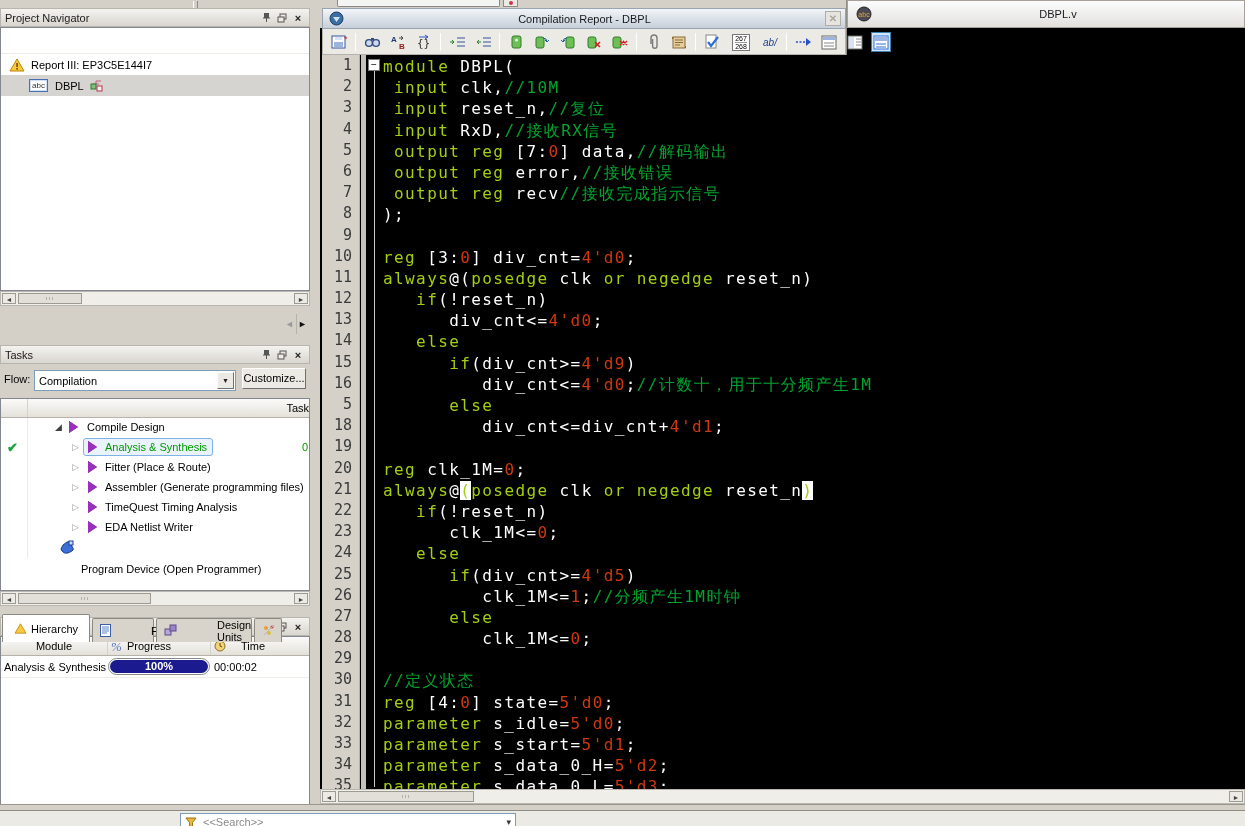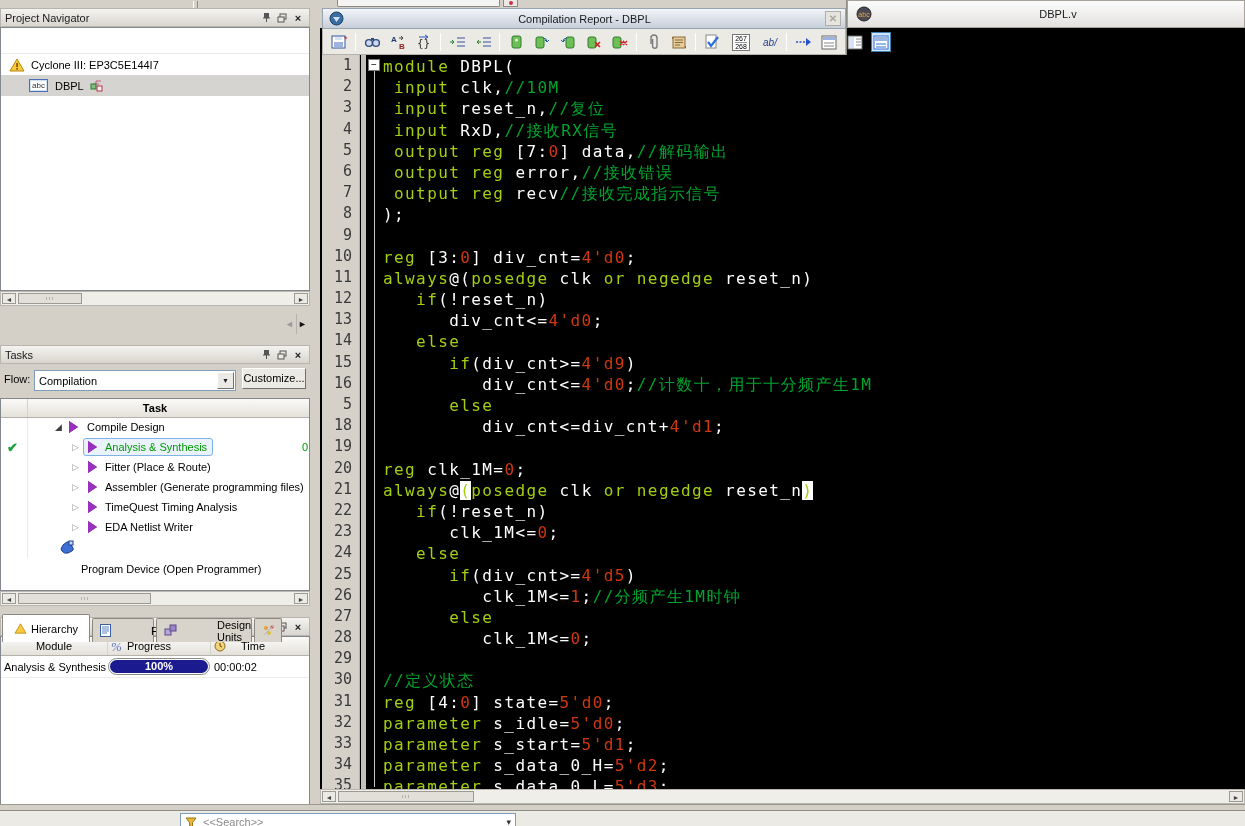--- a/index.html
+++ b/index.html
@@ -91,21 +91,21 @@
   <div class="abs panel-white" style="left:0;top:27px;width:310px;height:264px;">
     <div style="height:26px;border-bottom:1px solid #EDEBE6;"></div>
     <div style="position:relative;height:21px;display:flex;align-items:center;">
       <span style="margin-left:8px;display:inline-flex;">
         <svg width="16" height="14" viewBox="0 0 16 14">
             <path d="M8 1 L15 13 L1 13 Z" fill="#F8C93C" stroke="#B8860B"></path>
             <rect x="7.3" y="5" width="1.6" height="4" fill="#7a4b00"></rect>
             <rect x="7.3" y="10" width="1.6" height="1.6" fill="#7a4b00"></rect>
           </svg>
       </span>
-      <span style="margin-left:6px;">Cyclone III: EP3C5E144I7</span>
+      <span style="margin-left:6px;">Report III: EP3C5E144I7</span>
     </div>
     <div style="position:relative;height:21px;display:flex;align-items:center;background:#D6D4D0;">
       <span style="margin-left:28px;width:19px;height:13px;background:#fff;border:1px solid #4a6fb5;font-size:8px;line-height:11px;text-align:center;color:#333;box-shadow:inset 0 0 0 1px #cfe0f5;">abc</span>
       <span style="margin-left:7px;">DBPL</span>
       <span style="margin-left:6px;display:inline-flex;">
         <svg width="13" height="13" viewBox="0 0 13 13">
             <path d="M6 2 h5 M6 2 v3 M3 5 h6" stroke="#c06080" fill="none"></path>
             <rect x="1" y="5" width="5" height="5" fill="#7fbf7f" stroke="#2f7d2f"></rect>
             <rect x="7" y="7" width="5" height="5" fill="#f2f2f2" stroke="#c03050"></rect>
           </svg>
@@ -182,21 +182,21 @@
   <div class="abs" style="left:0;top:364px;width:310px;height:31px;background:#D4D0C8;">
     <span class="abs" style="left:4px;top:9px;">Flow:</span>
     <div class="abs combo" style="left:34px;top:6px;width:202px;height:21px;padding-left:4px;">
       <span style="flex:1;">Compilation</span>
       <span style="width:17px;height:17px;background:#ECEAE4;border:1px solid;border-color:#fff #707070 #707070 #fff;text-align:center;font-size:7px;line-height:16px;color:#222;margin-right:1px;">▼</span>
     </div>
     <div class="abs btn-3d" style="left:242px;top:4px;width:64px;height:21px;line-height:19px;">Customize...</div>
   </div>
   <div class="abs panel-white" style="left:0;top:398px;width:310px;height:193px;">
     <div style="height:19px;background:linear-gradient(#FBFAF8,#E4E1DA);border-bottom:1px solid #b5b2ab;position:relative;">
-      <span style="position:absolute;left:0;right:0;text-align:center;top:3px;font-weight:bold;">Task</span>
+      <span style="position:absolute;left:0;right:0;text-align:right;top:3px;">Task</span>
       <span style="position:absolute;left:26px;top:0;bottom:0;width:1px;background:#d5d2cb;"></span>
     </div>
     <div id="task-rows" style="position:relative;">
       <span style="position:absolute;left:26px;top:0;bottom:0;width:1px;background:#ECEAE5;"></span>
     <div class="task-row">
           <span class="tri-exp" style="left:54px;">◢</span>
           <span class="play" style="left:68px;"></span>
           <span class="task-label" style="left:86px;">Compile Design</span>
         </div>
         <div class="task-row">

